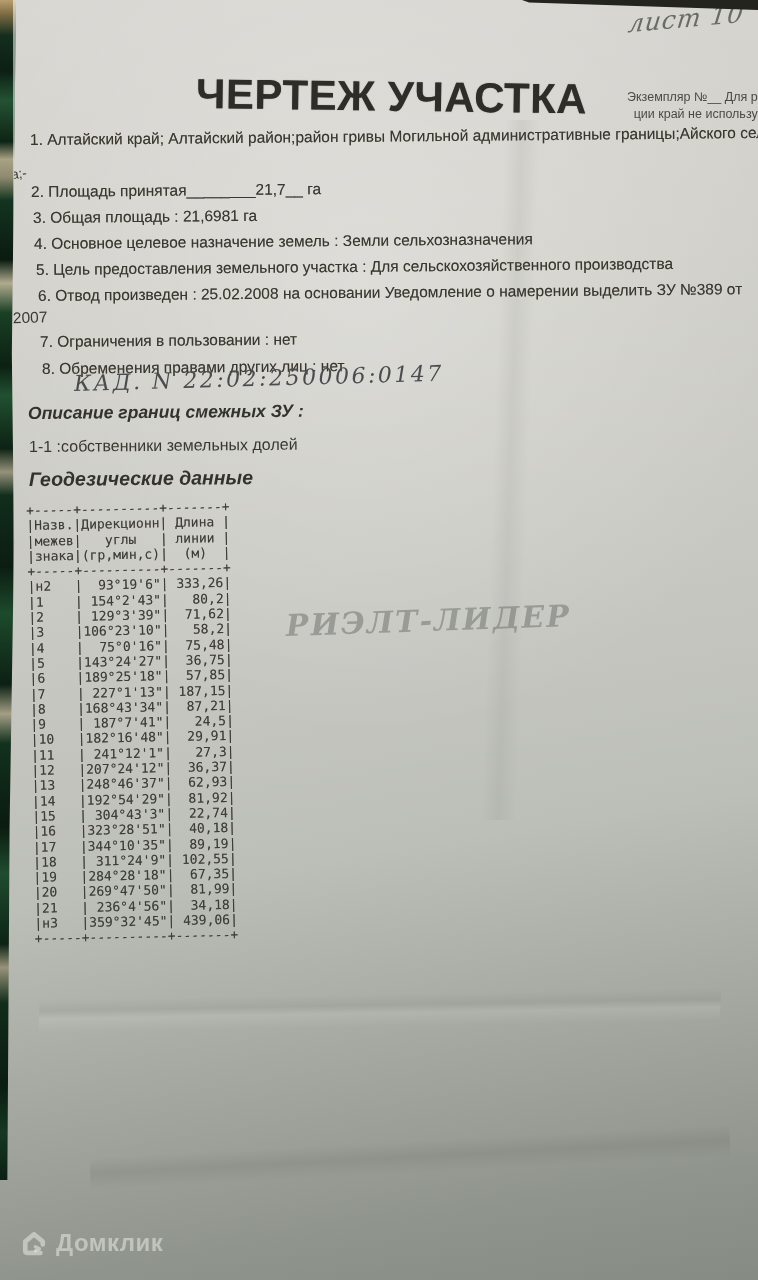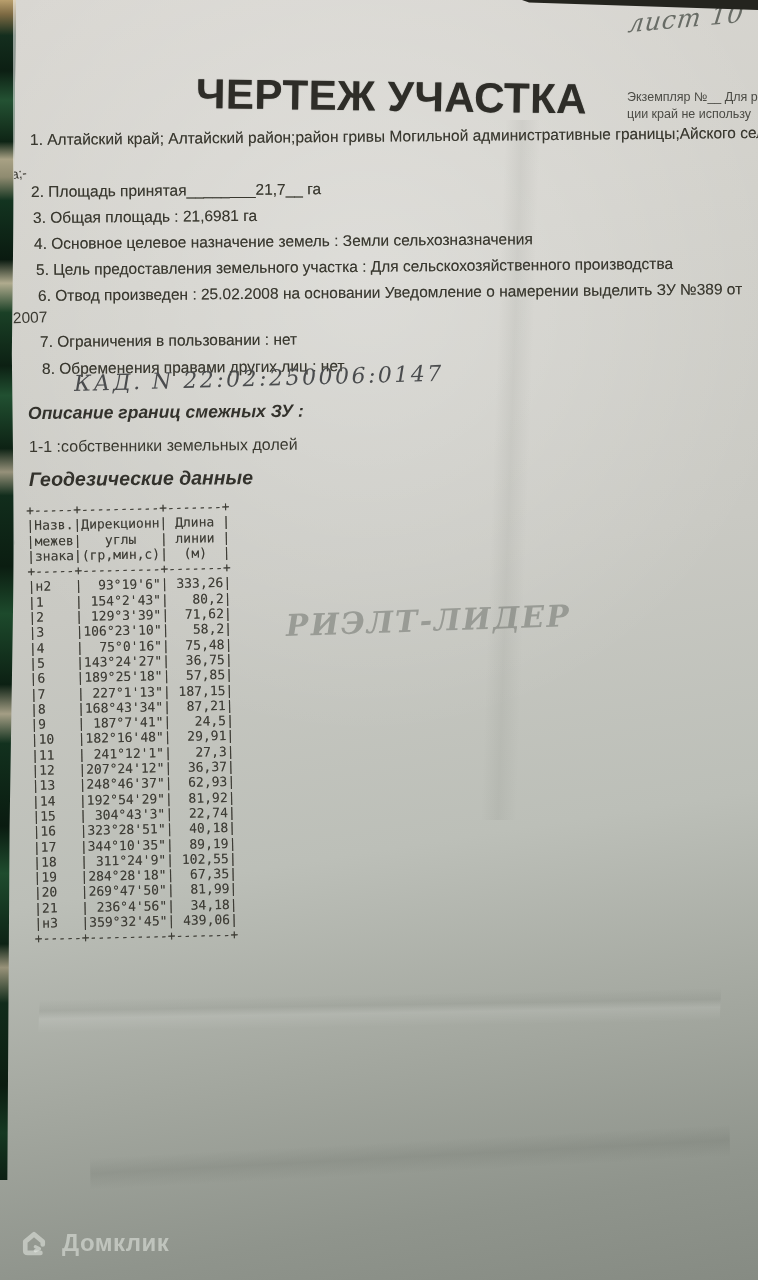--- a/index.html
+++ b/index.html
@@ -39,21 +39,21 @@
 
   .abs{position:absolute;white-space:nowrap;}
 
   .sheet-note{left:628px;top:4px;font-family:"DejaVu Serif",serif;font-style:italic;
     font-size:25px;letter-spacing:1px;color:rgba(92,96,90,0.9);transform:rotate(-5deg) skewX(-12deg);}
 
   .doc-title{left:196px;top:70px;font-size:42px;font-weight:bold;letter-spacing:0.5px;
     color:#2e2d28;transform:rotate(0.8deg);transform-origin:left center;
     text-shadow:0 0 1px rgba(46,45,40,0.55);}
 
-  .copy-note{left:627px;top:89px;font-size:12.5px;line-height:17px;color:#4b4b45;}
+  .copy-note{left:627px;top:89px;font-size:12.5px;line-height:17px;color:#4b4b45;text-align:right;}
 
   .doc-item{font-size:15.5px;color:#39382f;transform:rotate(-0.55deg);transform-origin:left center;
     text-shadow:0 0 0.6px rgba(57,56,47,0.5);}
   .it1{left:30px;top:131px;}
   .it2{left:31px;top:183px;}
   .it3{left:33px;top:209px;}
   .it4{left:34px;top:235px;}
   .it5{left:36px;top:261px;}
   .it6{left:38px;top:287px;}
   .it7{left:40px;top:333px;}
@@ -74,21 +74,21 @@
 
   .geo-table{left:26px;top:503px;margin:0;font-family:"DejaVu Sans Mono","Liberation Mono",monospace;
     font-size:13px;line-height:15.3px;color:#3d3c35;white-space:pre;
     transform:rotate(-1.15deg);transform-origin:top left;
     text-shadow:0 0 0.5px rgba(61,60,53,0.45);}
 
   .watermark-center{left:286px;top:608px;font-family:"DejaVu Serif",serif;font-style:italic;
     font-weight:bold;font-size:30px;letter-spacing:2px;color:rgba(104,108,102,0.50);
     transform:rotate(-2deeg);transform-origin:left center;z-index:2;transform:rotate(-2deg);}
 
-  .domclick{left:20px;top:1229px;display:flex;align-items:flex-end;gap:14px;z-index:4;
+  .domclick{left:20px;top:1229px;display:flex;align-items:flex-end;gap:8px;z-index:4;
     color:rgba(238,241,235,0.50);font-size:24px;font-weight:bold;letter-spacing:0.5px;}
   .domclick svg{display:block;}
 </style>
 </head>
 <body>
 
 <div class="photo">
 
   <div class="edge-strip"></div>
   <div class="top-edge"></div>

